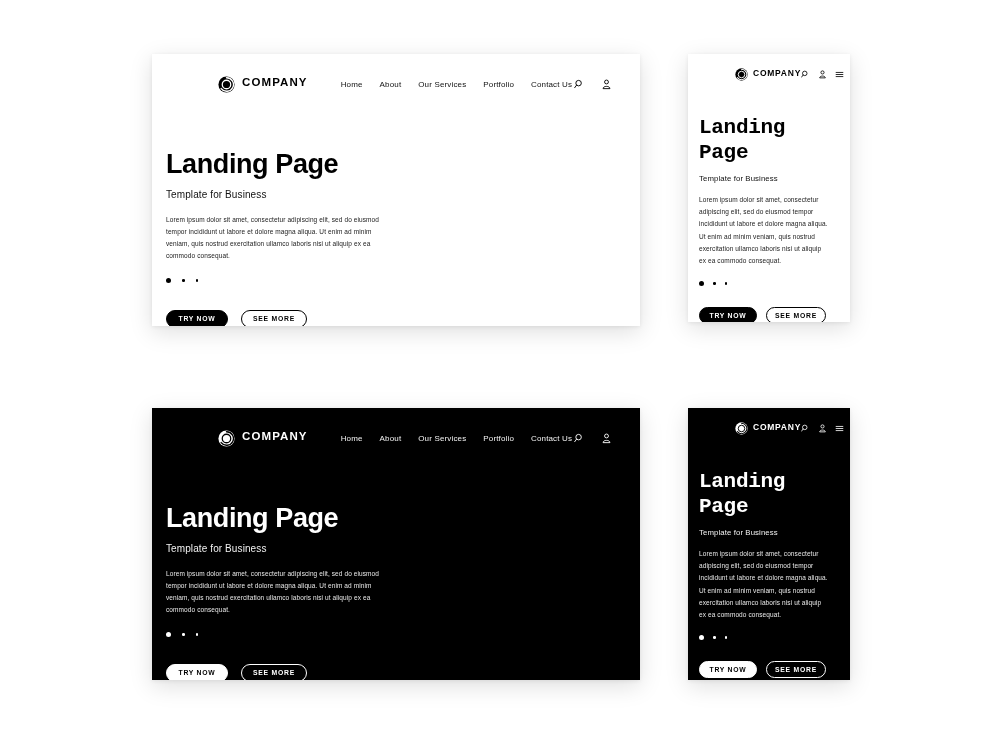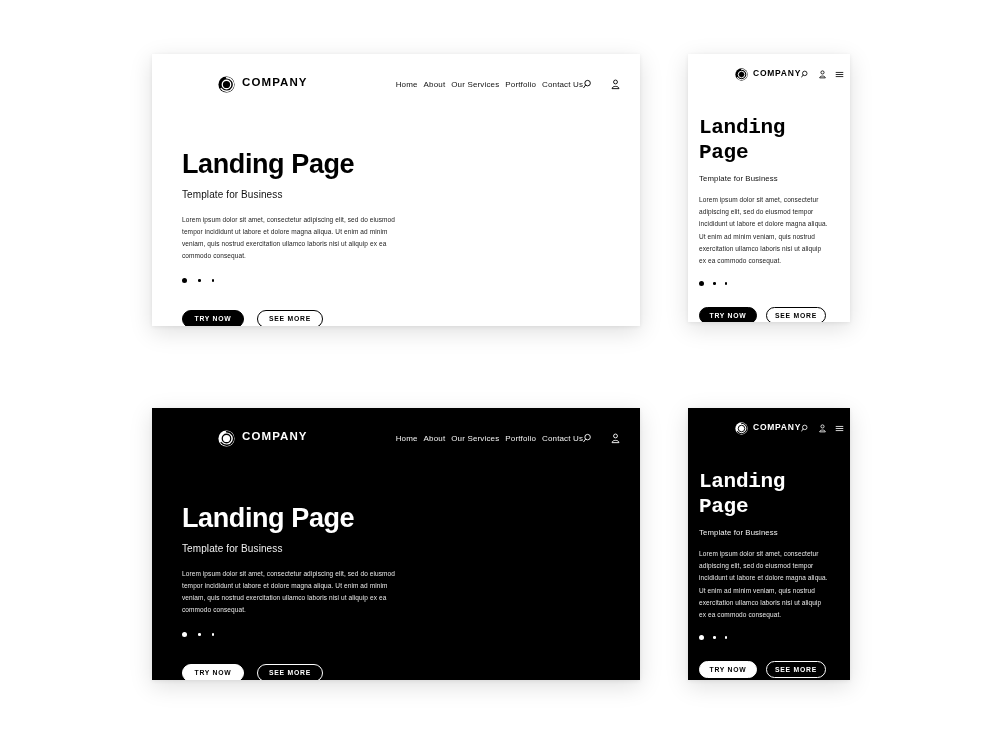--- a/index.html
+++ b/index.html
@@ -53,22 +53,22 @@
     letter-spacing: 1.1px;
     color: #000;
     white-space: nowrap;
   }
   .mob .brand-name { font-size: 8.5px; letter-spacing: .75px; }
   .dark .brand-name { color: #fff; }
 
   .nav {
     display: flex;
     align-items: center;
-    gap: 6px;
-    margin-left: 88px;
+    gap: 17px;
+    margin-left: 33px;
     justify-content: center;
   }
   .nav-item {
     font-size: 8px;
     color: #111;
     white-space: nowrap;
     letter-spacing: .15px;
   }
   .dark .nav-item { color: #f2f2f2; }
 
@@ -77,21 +77,21 @@
     display: flex;
     align-items: center;
     gap: 16px;
   }
   .mob .hdr-icons { gap: 8px; }
   .ic { display: block; }
   .ic-sm { width: 11px; height: 11px; }
   .mob .ic-sm { width: 9px; height: 9px; }
 
   
-  .hero { padding: 0 30px; }
+  .hero { padding: 0 14px; }
   .mob .hero { padding: 0 11px; }
 
   .title {
     font-size: 27px;
     font-weight: 700;
     letter-spacing: -0.4px;
     color: #000;
     line-height: 1.1;
     margin-top: 36px;
   }

